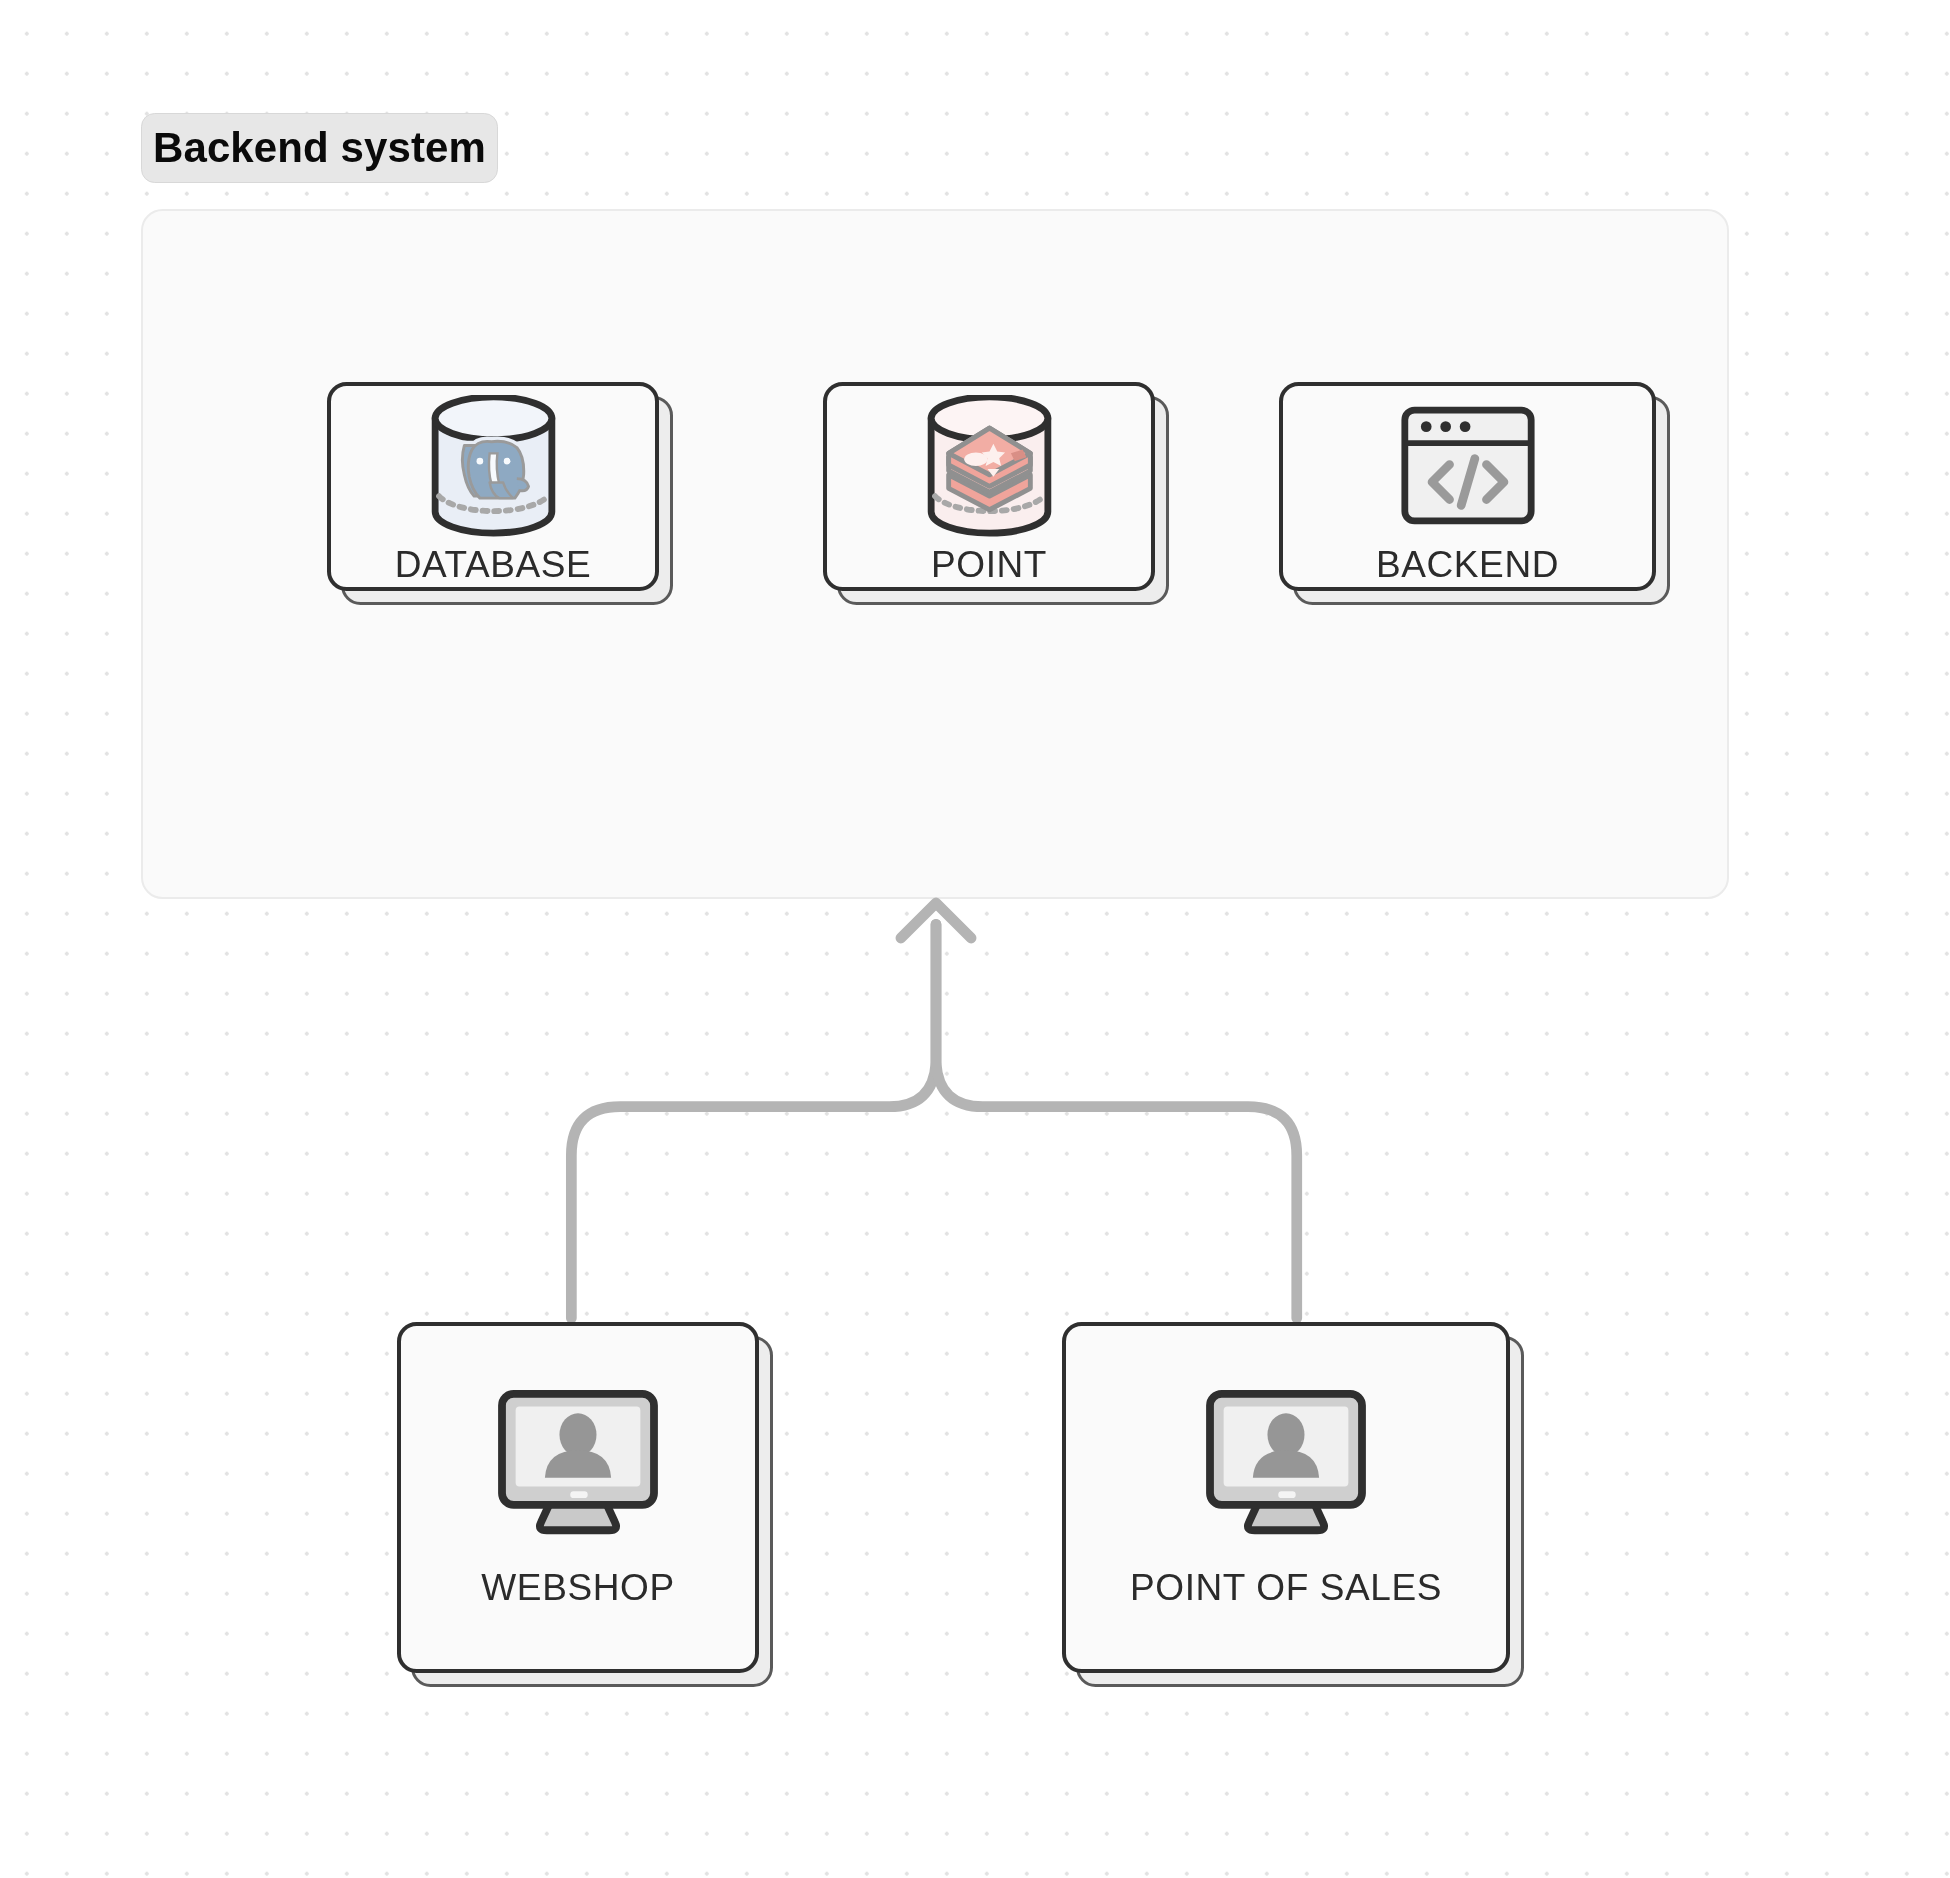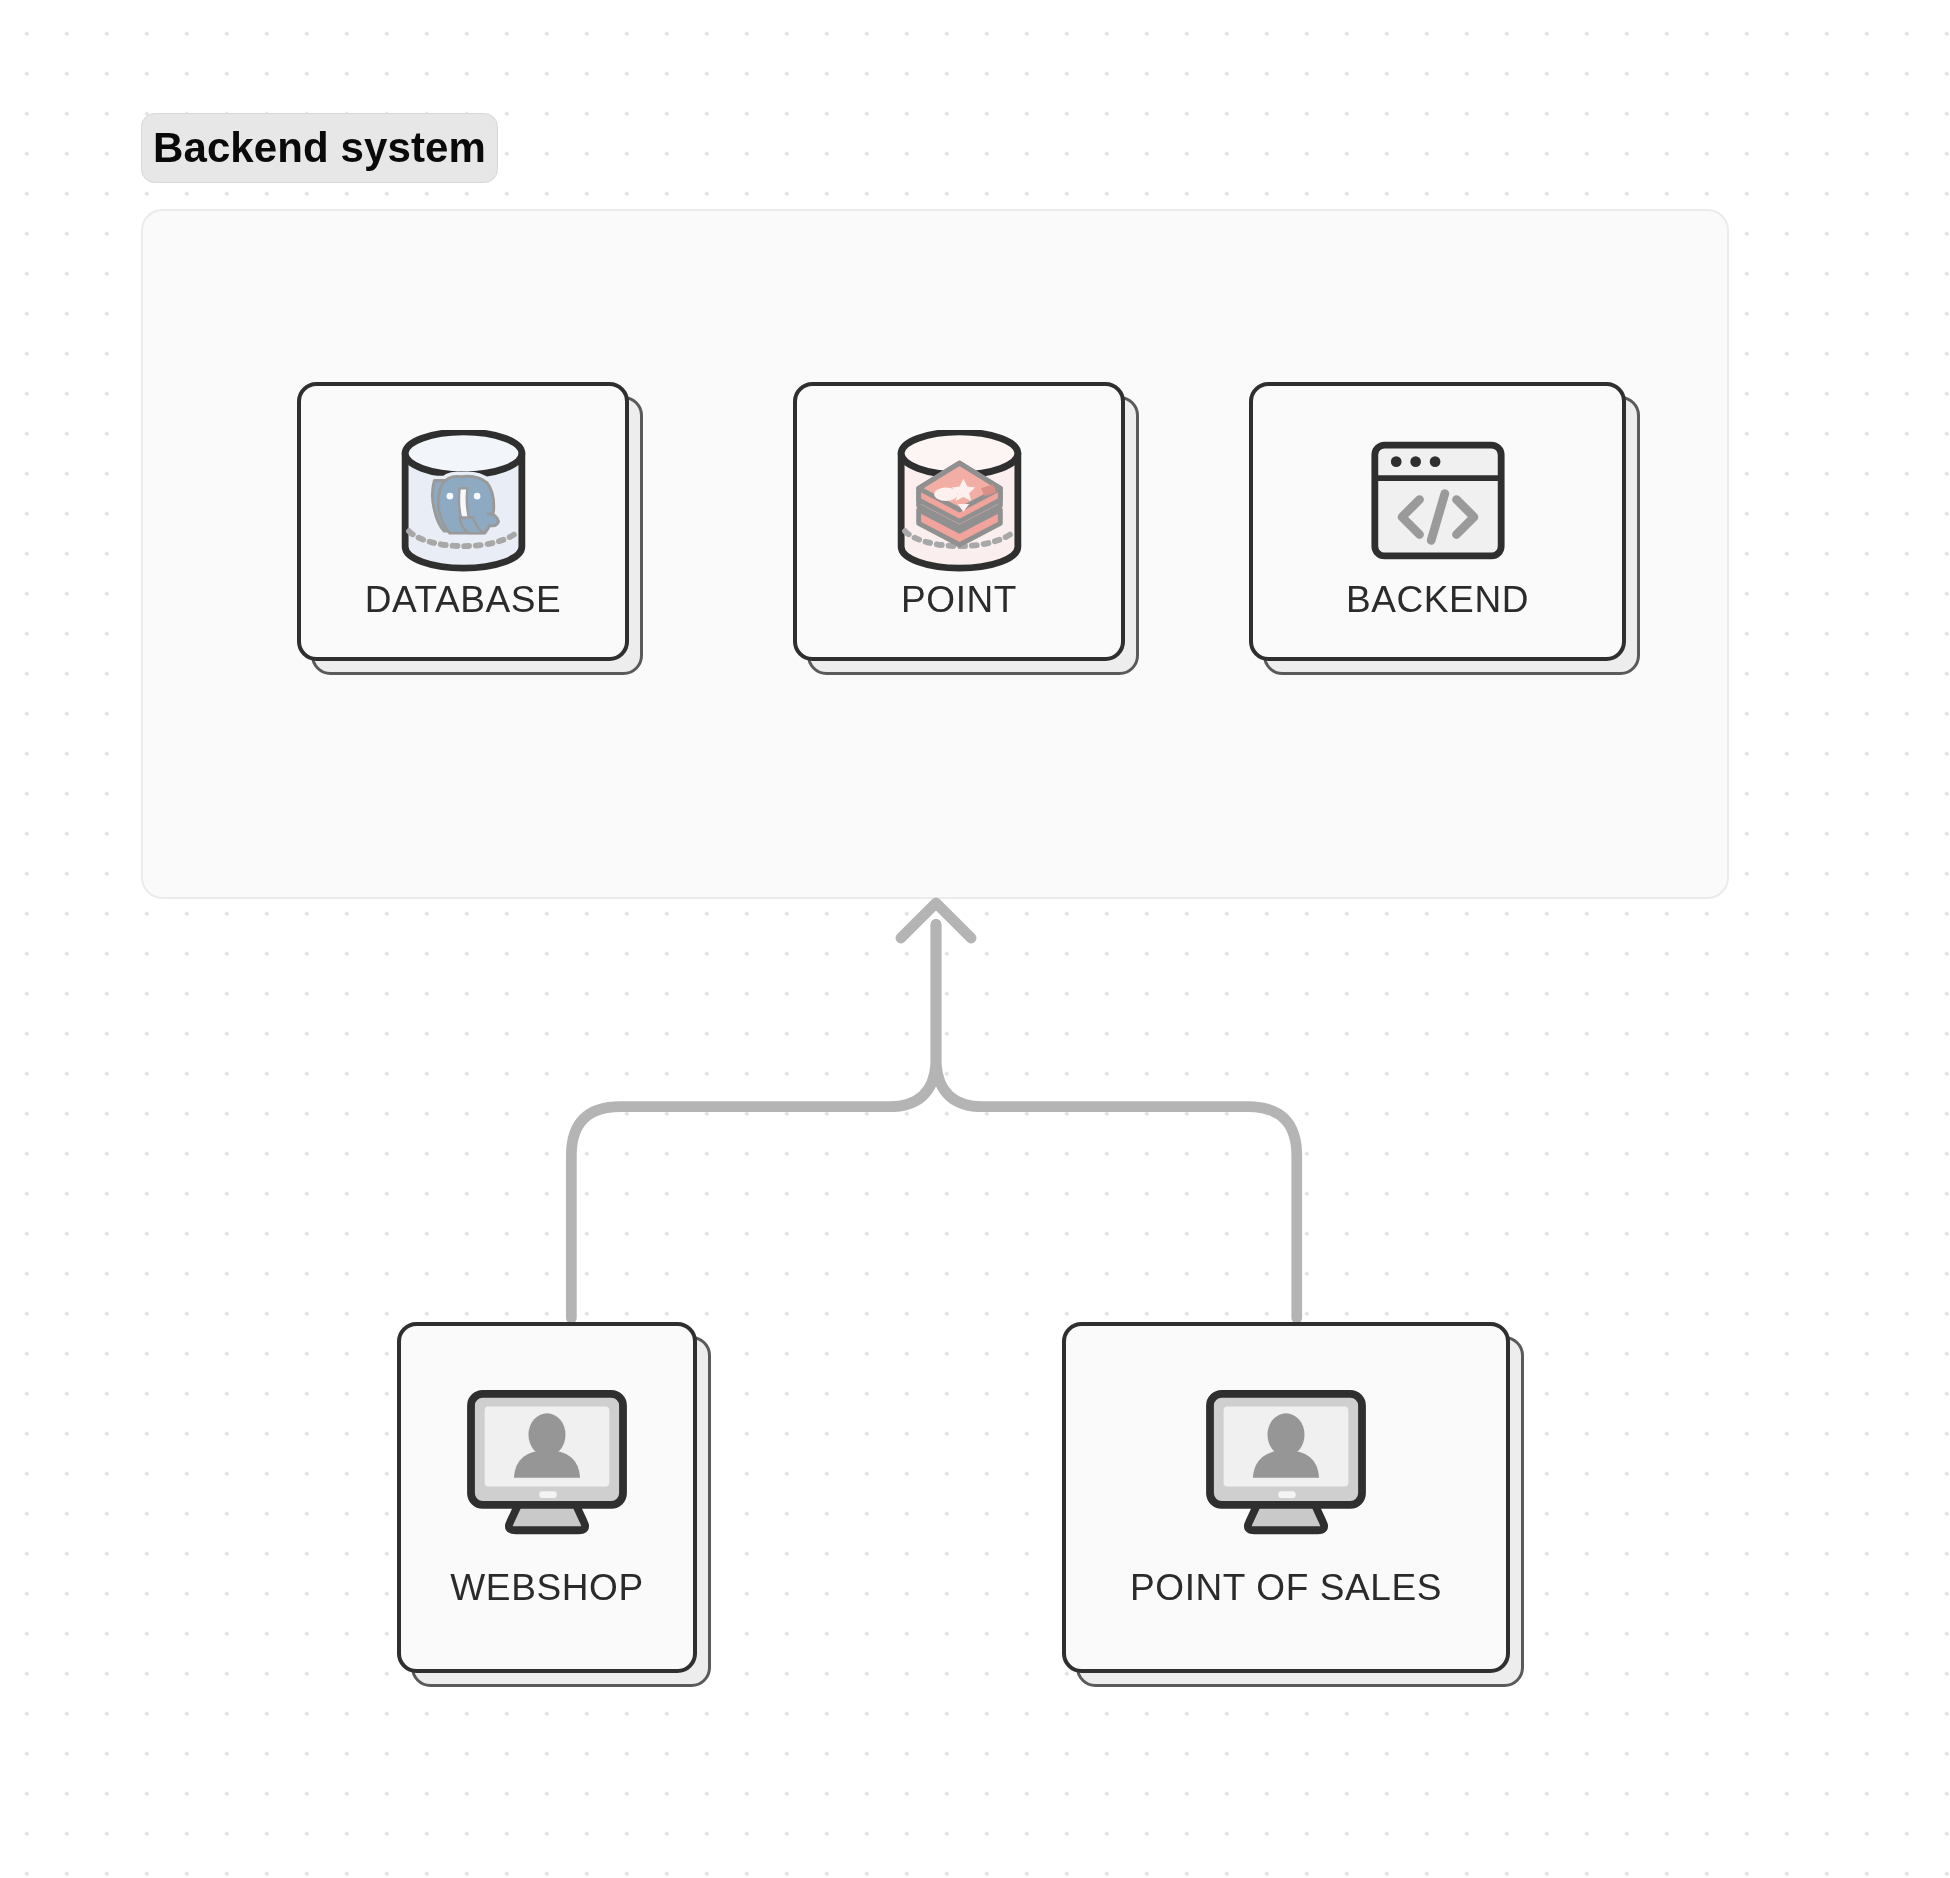--- a/index.html
+++ b/index.html
@@ -60,27 +60,27 @@
   }
   .node .icon-wrap{
     display:flex;align-items:center;justify-content:center;
   }
   .node .node-label{
     font-size:37px;color:#2b2b2b;letter-spacing:0.6px;
     white-space:nowrap;text-align:center;
   }
 
   
-  .node.top{width:332px;height:279px;}
+  .node.top{width:332px;height:209px;margin-left:30px;}
   .node.top .card-front{padding-top:5.9px;}
   .node.top .icon-wrap{width:146px;height:146px;margin-bottom:5.9px;}
   .node.top .node-label{font-size:37px;}
 
   
-  .node.bottom{width:300px;height:351px;}
+  .node.bottom{width:362px;height:351px;}
   .node.bottom .icon-wrap{width:174px;height:156px;margin-bottom:25px;}
   .node.bottom .node-label{font-size:37px;}
 
   
   #node-database{left:297px;top:382px;}
   #node-cache{left:793px;top:382px;}
   #node-backend{left:1249px;top:382px;padding-left:45px;}
   #node-webshop{left:397px;top:1322px;}
   #node-pos{left:1062px;top:1322px;}
   .node.bottom#node-pos{width:439px;padding-left:9px;}

